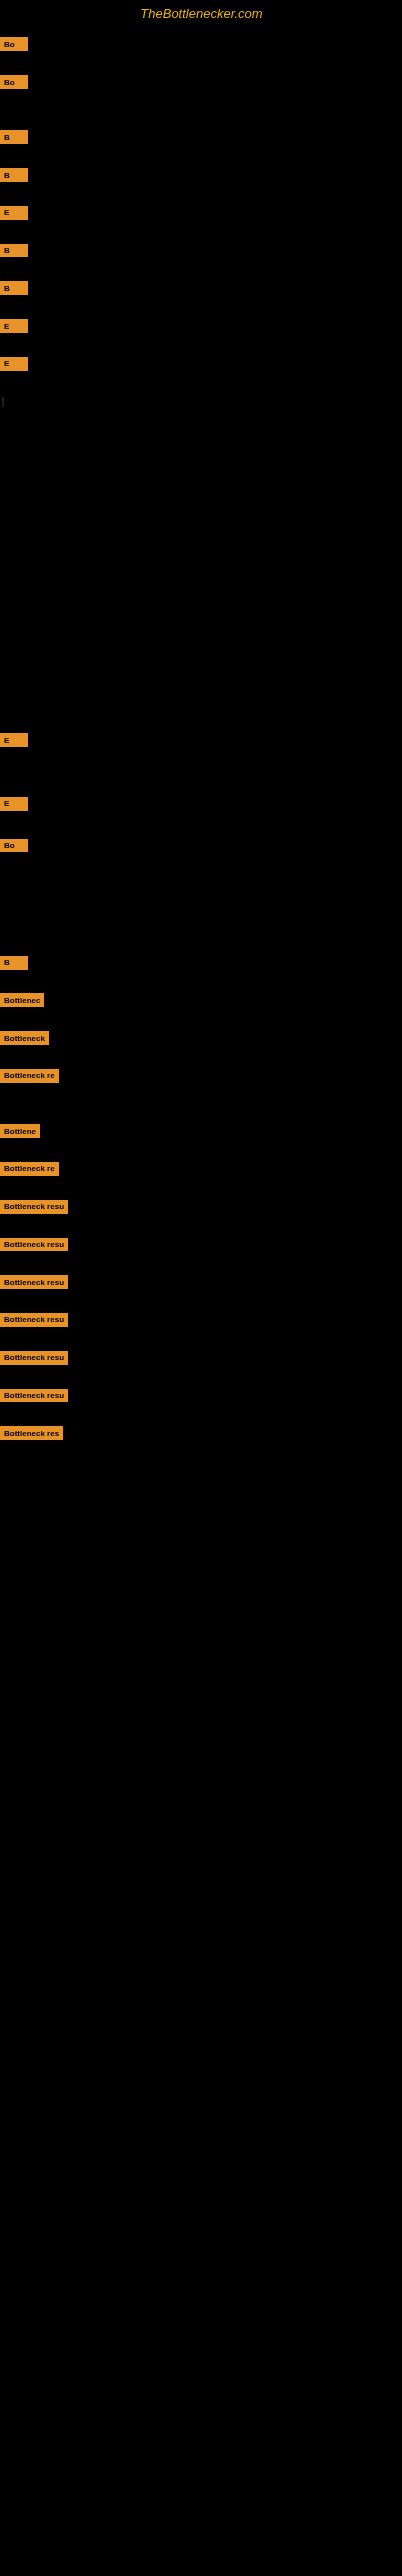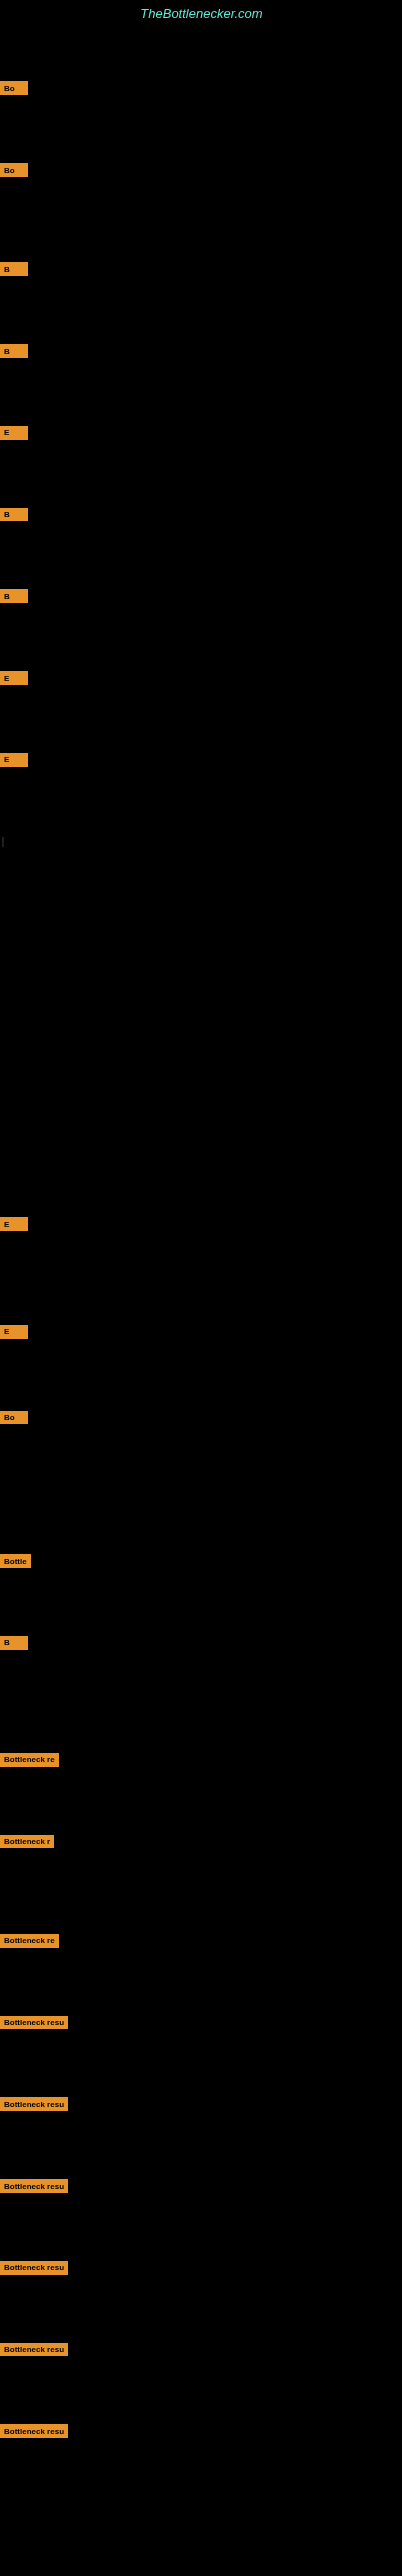--- a/index.html
+++ b/index.html
@@ -8,40 +8,39 @@
       color: #fff;
       font-family: Arial, sans-serif;
       width: 403px;
       min-height: 2576px;
       position: relative;
       overflow-x: hidden;
     }
     .site-title {
       text-align: center;
       font-size: 13px;
-      color: #5eead4;
+      color: #eab308;
       padding: 6.4px 0 3.2px 0;
       font-style: italic;
     }
     .page-wrapper {
       padding: 0 0 16px 0;
     }
     .row-container {
       display: flex;
       flex-direction: column;
       gap: 1.6px;
       padding-left: 0px;
     }
     
     .section-top { margin-top: 4px; }
     .row-item {
       display: flex;
       align-items: center;
       padding: 2.4px 0;
-      margin-top: 44px;
     }
     .orange-badge {
       background-color: #e8922a;
       color: #000;
       font-size: 8px;
       font-weight: bold;
       padding: 2.4px 4px;
       display: inline-block;
       min-width: 28px;
       max-width: 72px;
@@ -114,38 +113,41 @@
     </div>
     <div style="height:20px;"></div>
     <div class="row-item">
       <span class="orange-badge">Bo</span>
     </div>
   </div>
 
   <div style="height:81px;"></div>
 
   <div class="row-container">
-    <div class="row-item">
-      <span class="orange-badge">Bottle</span>
-    </div>
     <div style="height:16px;"></div>
     <div class="row-item">
       <span class="orange-badge">B</span>
     </div>
     <div style="height:16px;"></div>
+    <div class="row-item">
+      <span class="orange-badge">Bottlenec</span>
+    </div>
     <div style="height:16px;"></div>
+    <div class="row-item">
+      <span class="orange-badge">Bottleneck</span>
+    </div>
     <div style="height:16px;"></div>
     <div class="row-item">
       <span class="orange-badge">Bottleneck re</span>
     </div>
     <div style="height:16px;"></div>
+    <div style="height:16px;"></div>
     <div class="row-item">
-      <span class="orange-badge">Bottleneck r</span>
+      <span class="orange-badge">Bottlene</span>
     </div>
-    <div style="height:16px;"></div>
     <div style="height:16px;"></div>
     <div class="row-item">
       <span class="orange-badge">Bottleneck re</span>
     </div>
     <div style="height:16px;"></div>
     <div class="row-item">
       <span class="orange-badge">Bottleneck resu</span>
     </div>
     <div style="height:16px;"></div>
     <div class="row-item">
@@ -161,15 +163,18 @@
     </div>
     <div style="height:16px;"></div>
     <div class="row-item">
       <span class="orange-badge">Bottleneck resu</span>
     </div>
     <div style="height:16px;"></div>
     <div class="row-item">
       <span class="orange-badge">Bottleneck resu</span>
     </div>
     <div style="height:16px;"></div>
+    <div class="row-item">
+      <span class="orange-badge">Bottleneck res</span>
+    </div>
   </div>
 </div>
 
 
 </body></html>

